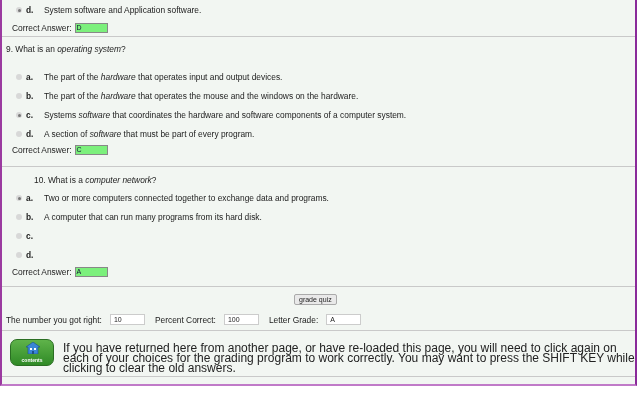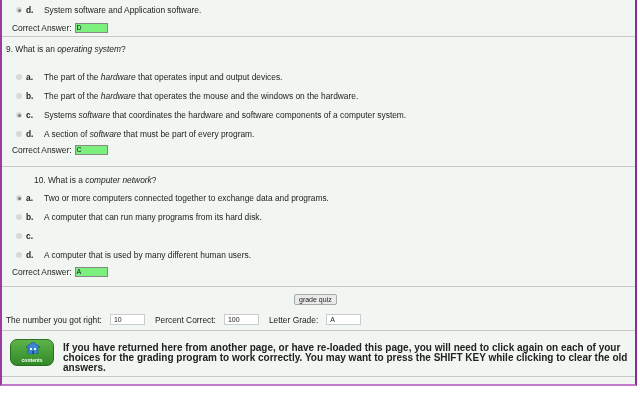--- a/index.html
+++ b/index.html
@@ -16,21 +16,21 @@
   .ans { position:absolute; left:10px; display:flex; align-items:flex-end; }
   .ansbox { margin-left:3px; width:33px; height:10px; background:#7cf07c; border:1px solid #888; box-sizing:border-box; font-size:7px; line-height:8px; padding-left:1px; color:#113; }
   .grade-area { position:absolute; left:0; right:0; top:289px; height:41px; border-bottom:1px solid #c9c9c9;padding-left:20px; }
   .gbtn { position:absolute; left:292px; top:5px; height:11px; padding:0 4px; font-size:7px; line-height:10px; background:#e9e9e9; border:1px solid #aaa; box-sizing:border-box; border-radius:2px; color:#222; }
   .grow { position:absolute; left:4px; top:25px; display:flex; align-items:center; font-size:8.4px; }
   .gin { width:35px; height:11px; background:#fff; border:1px solid #ccc; box-sizing:border-box; font-size:7px; line-height:9px; padding-left:3px; margin:0 10px 0 8px; }
   .notice { position:absolute; left:0; right:0; top:332px; height:44px; border-bottom:1px solid #c9c9c9; }
   .contents-btn { position:absolute; left:8px; top:7px; width:44px; height:27px; border-radius:7px; background:linear-gradient(#5fb34a,#2f8a26); border:1px solid #2a6e22; box-sizing:border-box; }
   .house { position:absolute; left:15px; top:2px; width:14px; height:12px; }
   .contents-lbl { position:absolute; left:0; right:0; bottom:2px; text-align:center; color:#fff; font-size:5px; font-weight:bold; }
-  .notice-text { position:absolute; left:61px; top:11px; width:575px; font-size:10px; line-height:10px; color:#222;font-weight:bold; }
+  .notice-text { position:absolute; left:61px; top:11px; width:575px; font-size:12px; line-height:10px; color:#222; }
 </style>
 </head>
 <body>
 
 <div class="page">
 
   <div class="qsec" style="top:0;height:36px;">
     <div class="opt" style="top:5px;">
       <span class="radio checked"></span>
       <span class="letter">d.</span>
@@ -86,21 +86,20 @@
       <span class="letter">b.</span>
       <span class="opttext">A computer that can run many programs from its hard disk.</span>
     </div>
     <div class="opt" style="top:56px;">
       <span class="radio"></span>
       <span class="letter">c.</span>
     </div>
     <div class="opt" style="top:75px;">
       <span class="radio"></span>
       <span class="letter">d.</span>
-      <span class="opttext">A computer that is used by many different human users.</span>
     </div>
     <div class="ans" style="top:92px;">
       <span>Correct Answer:</span>
       <span class="ansbox">A</span>
     </div>
   </div>
 
   <div class="grade-area">
     <button class="gbtn">grade quiz</button>
     <div class="grow">

